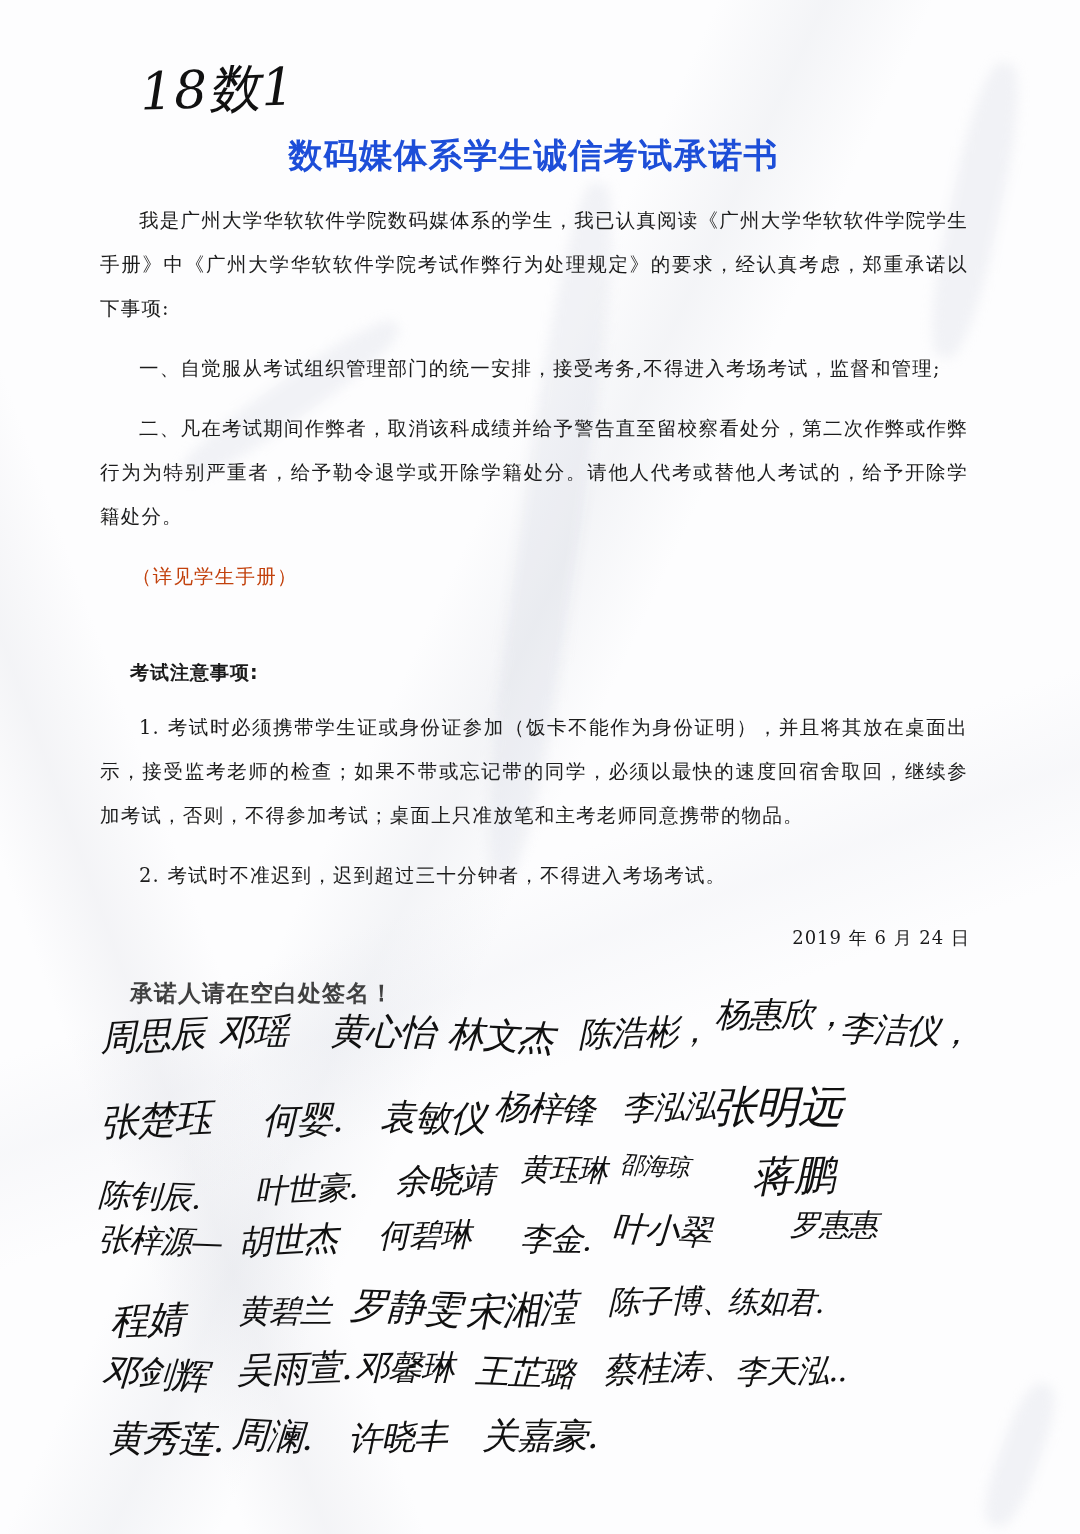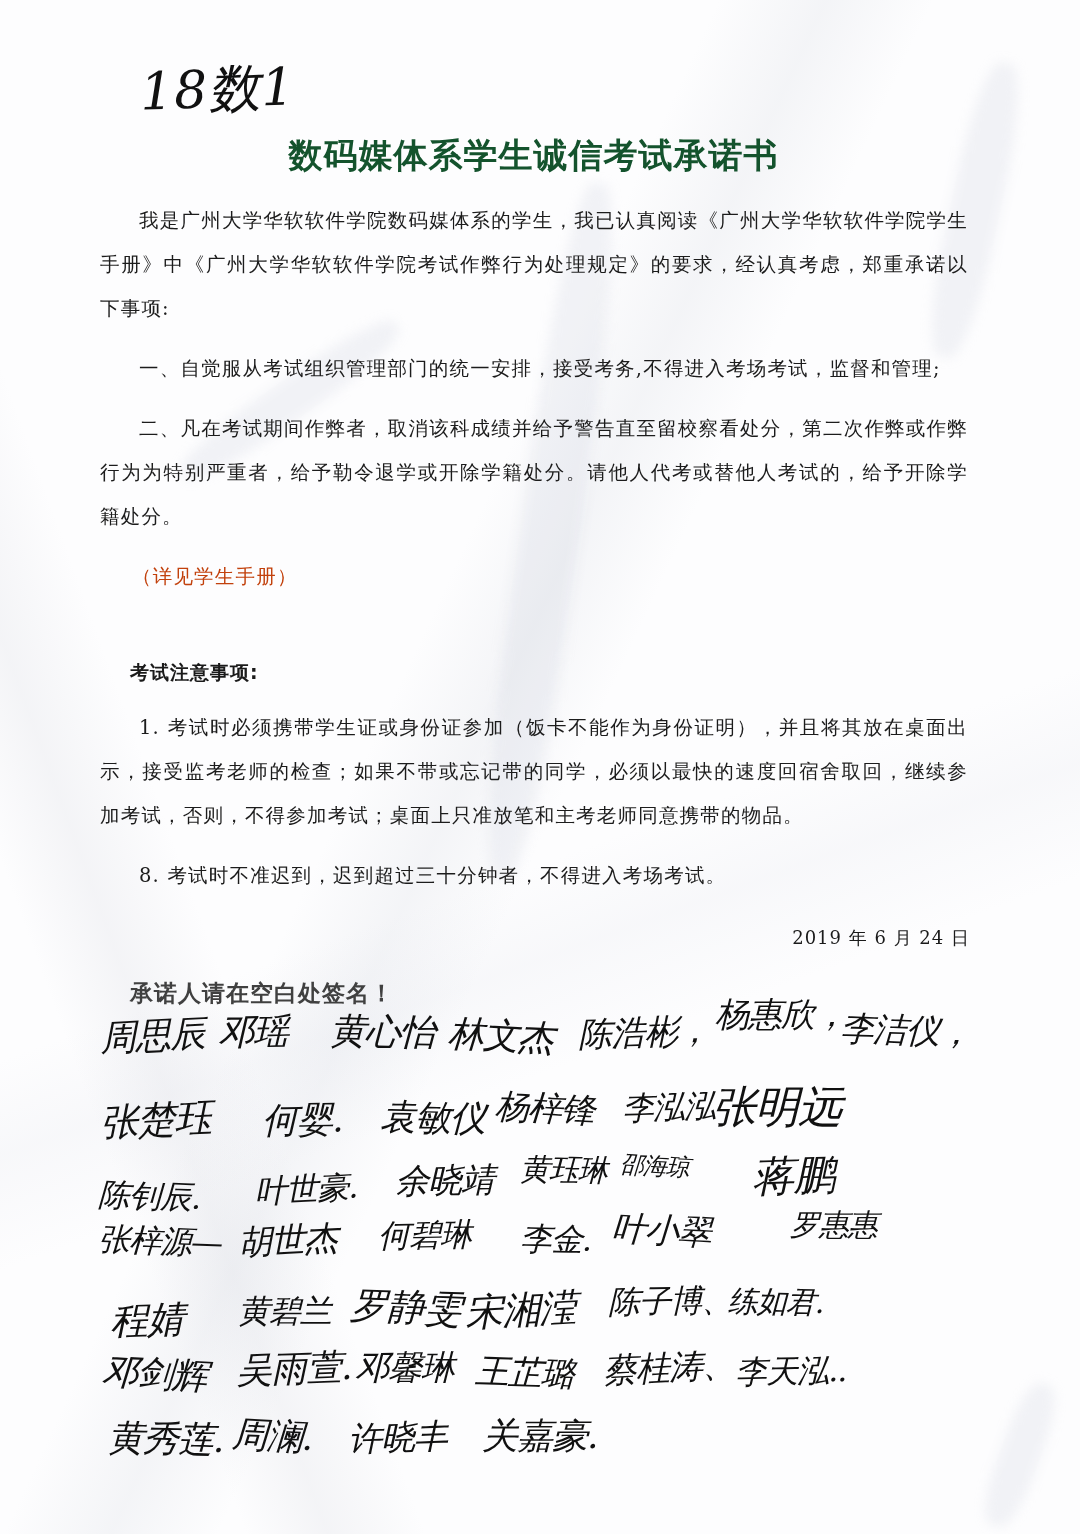--- a/index.html
+++ b/index.html
@@ -47,21 +47,21 @@
     .title {
       position: absolute;
       left: 0;
       width: 1040px;
       top: 133px;
       text-align: center;
       font-family: "DejaVu Sans", sans-serif;
       font-weight: bold;
       font-size: 34px;
       letter-spacing: 1px;
-      color: #14532d;
+      color: #1d4ed8;
       padding-left: 27px;
       box-sizing: border-box;
     }
     .body-text {
       position: absolute;
       left: 84px;
       width: 900px;
       font-family: "DejaVu Serif", serif;
       font-size: 19.5px;
       line-height: 44px;
@@ -146,21 +146,21 @@
   <p class="para">我是广州大学华软软件学院数码媒体系的学生，我已认真阅读《广州大学华软软件学院学生手册》中《广州大学华软软件学院考试作弊行为处理规定》的要求，经认真考虑，郑重承诺以下事项:</p>
   <p class="para">一、自觉服从考试组织管理部门的统一安排，接受考务,不得进入考场考试，监督和管理;</p>
   <p class="para">二、凡在考试期间作弊者，取消该科成绩并给予警告直至留校察看处分，第二次作弊或作弊行为为特别严重者，给予勒令退学或开除学籍处分。请他人代考或替他人考试的，给予开除学籍处分。</p>
   <p class="note-ref">（详见学生手册）</p>
 </div>
 
 <div class="notice-heading">考试注意事项:</div>
 
 <div class="body-text notice-body">
   <p class="para">1. 考试时必须携带学生证或身份证参加（饭卡不能作为身份证明），并且将其放在桌面出示，接受监考老师的检查；如果不带或忘记带的同学，必须以最快的速度回宿舍取回，继续参加考试，否则，不得参加考试；桌面上只准放笔和主考老师同意携带的物品。</p>
-  <p class="para">8. 考试时不准迟到，迟到超过三十分钟者，不得进入考场考试。</p>
+  <p class="para">2. 考试时不准迟到，迟到超过三十分钟者，不得进入考场考试。</p>
 </div>
 
 <div class="date">2019 年 6 月 24 日</div>
 
 <div class="sign-prompt">承诺人请在空白处签名！</div>
 
 <div class="signatures" id="signature-area">
     <div class="sig" style="left: 100px; top: 1012px; font-size: 36px; transform: rotate(-3deg);">周思辰</div>
     <div class="sig" style="left: 218px; top: 1008px; font-size: 36px; transform: rotate(-1deg);">邓瑶</div>
     <div class="sig" style="left: 330px; top: 1008px; font-size: 36px; transform: rotate(1deg);">黄心怡</div>

